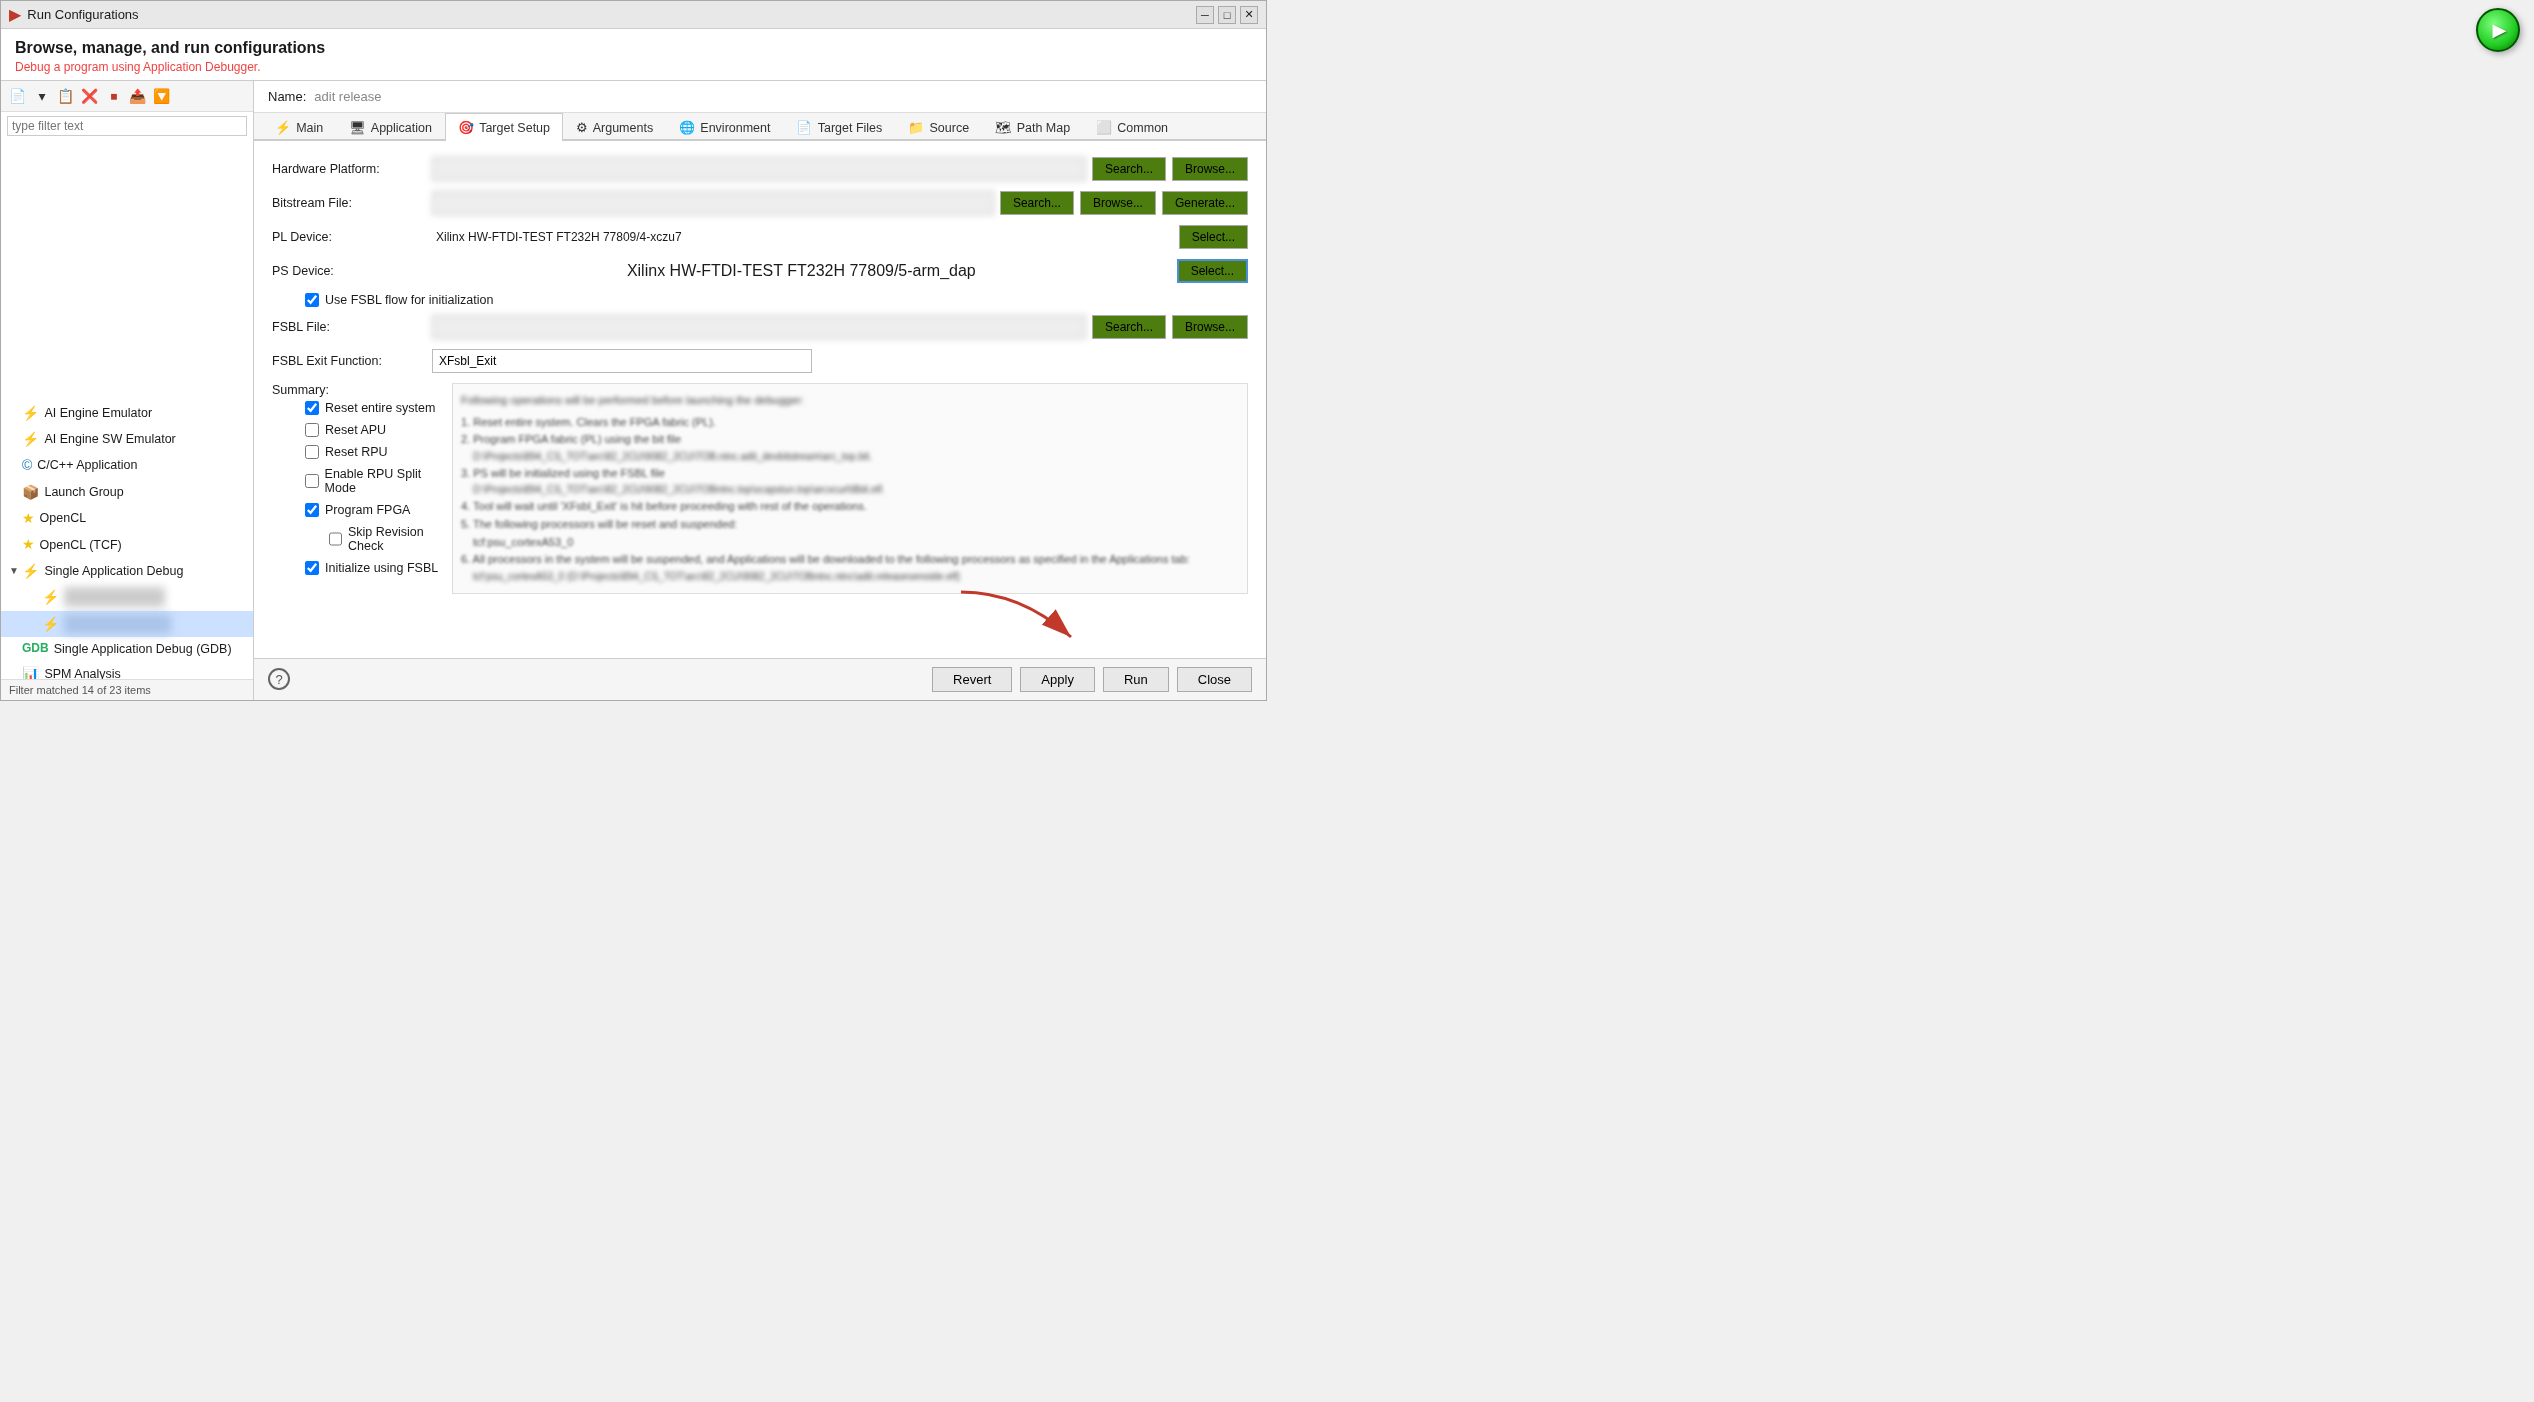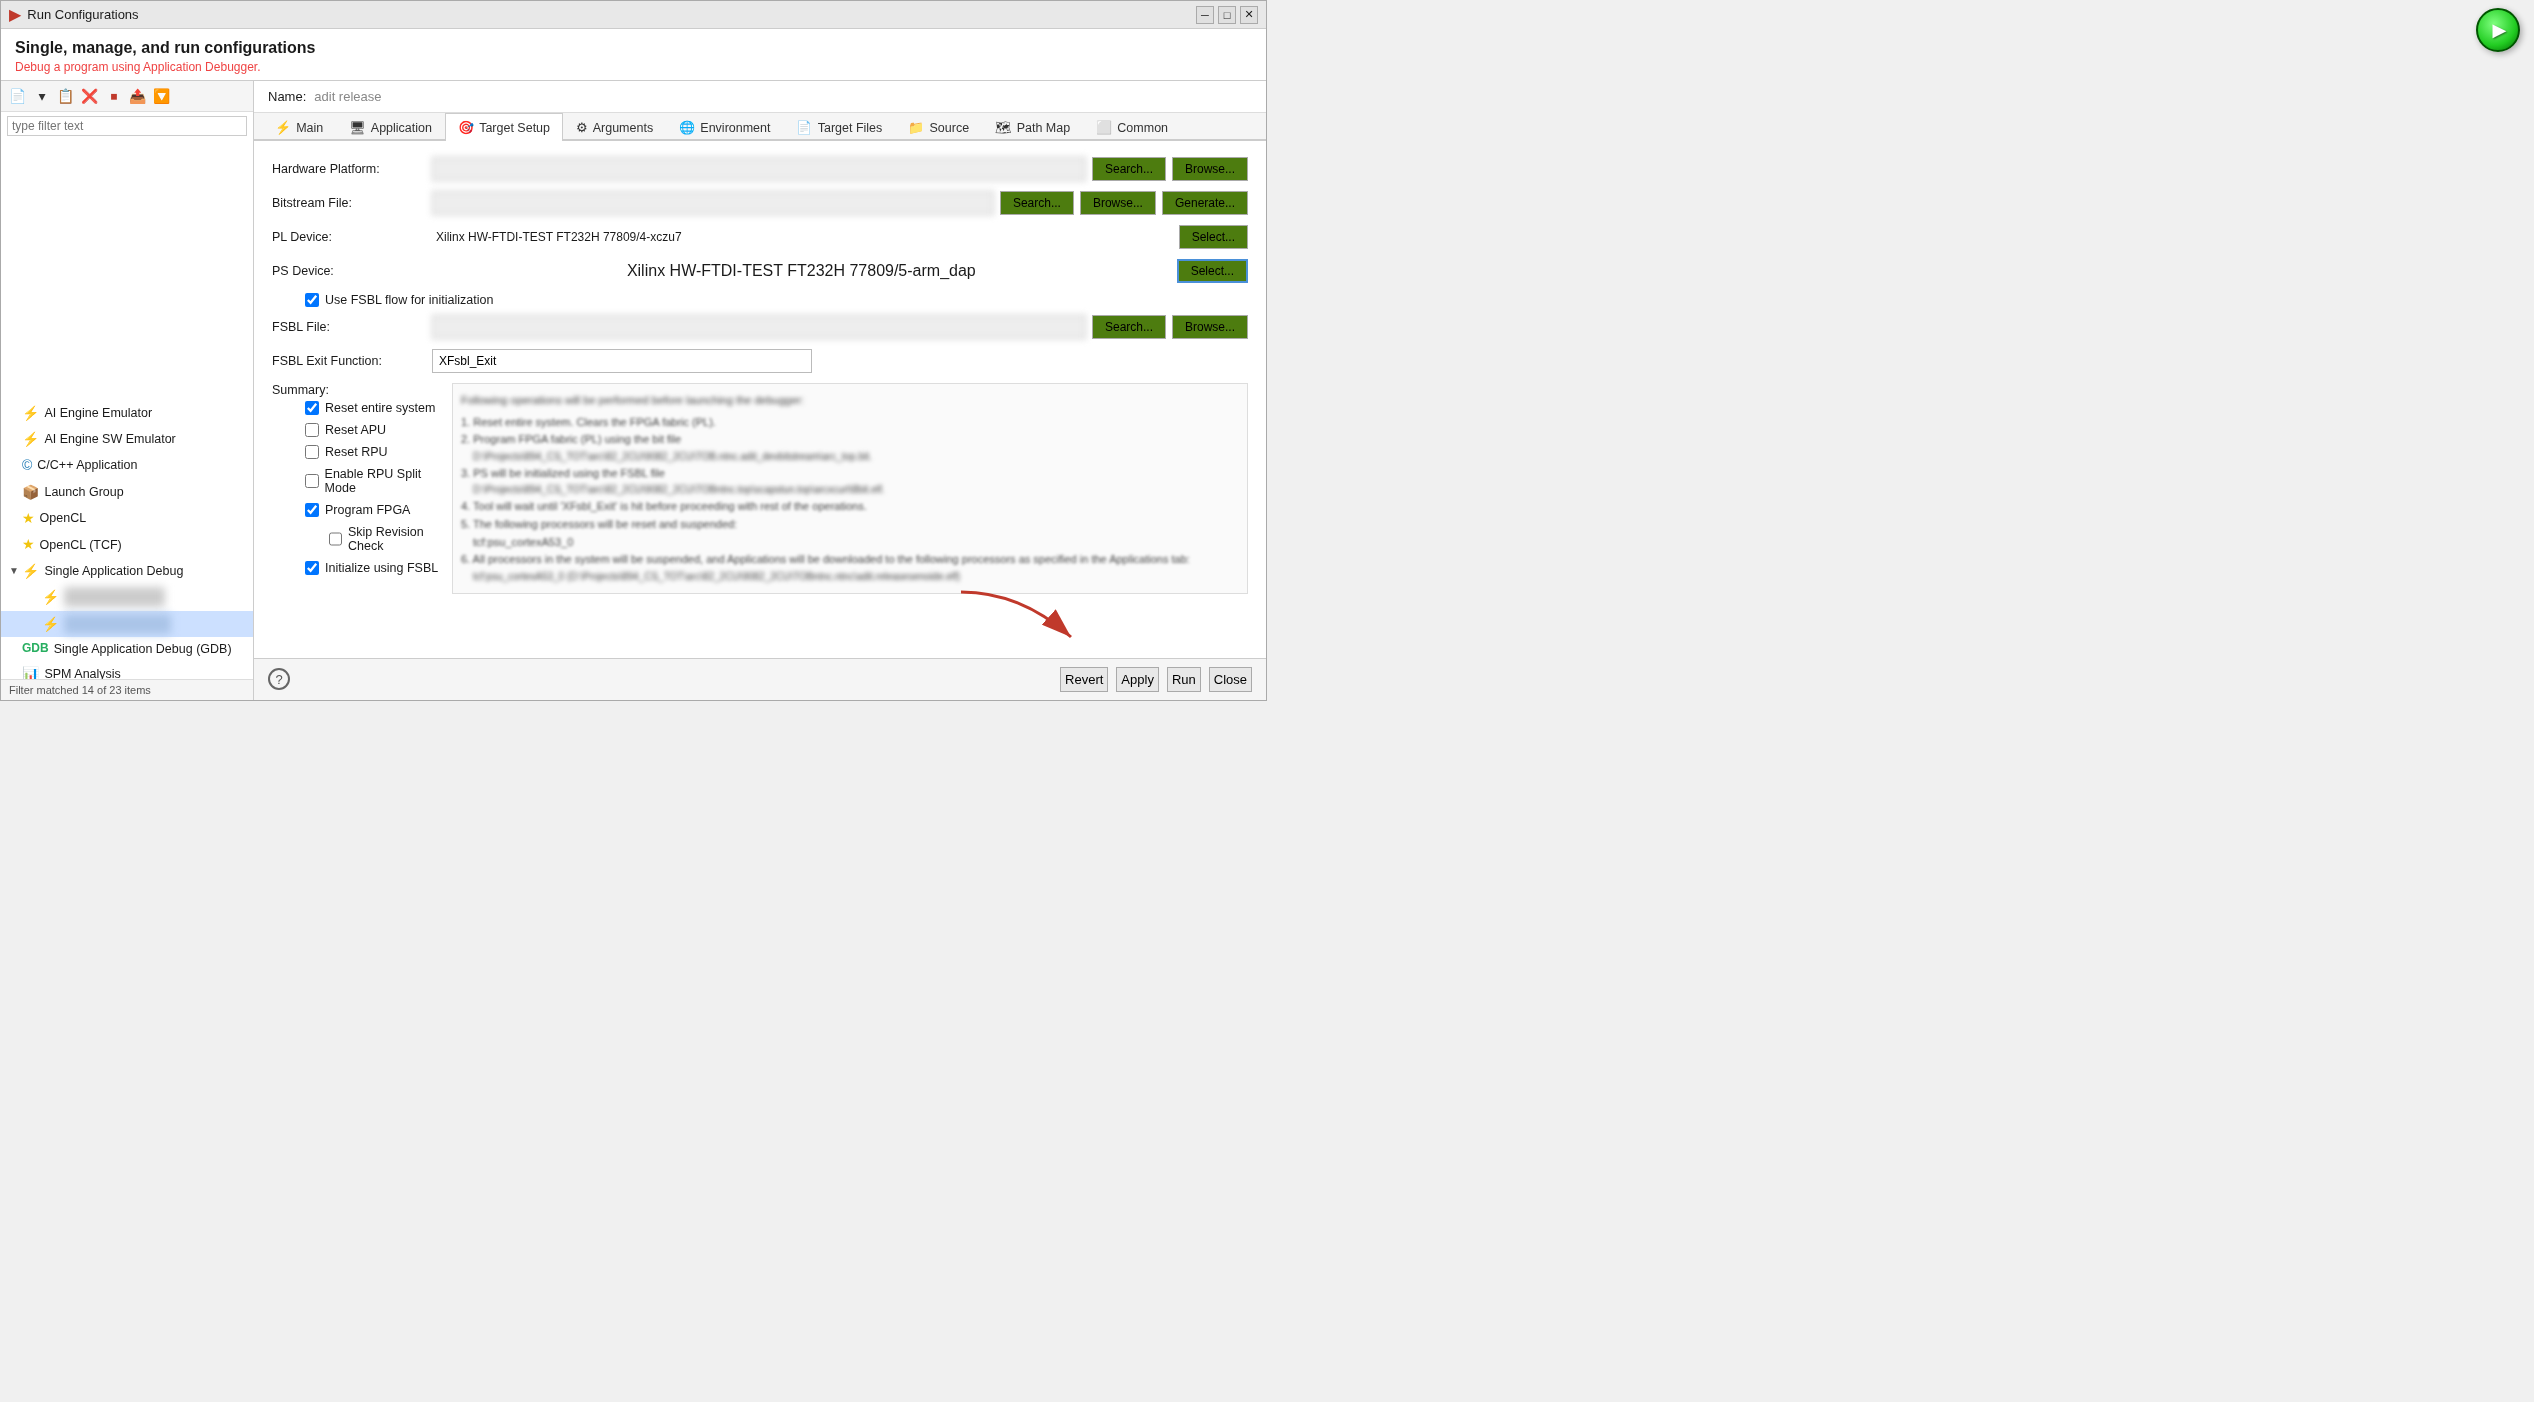--- a/index.html
+++ b/index.html
@@ -56,21 +56,21 @@
     .checkbox-row input[type=checkbox] { width: 14px; height: 14px; cursor: pointer; }
     .checkbox-row.indented { margin-left: 24px; }
 
     .summary-section { display: flex; margin-top: 8px; justify-content: center; }
     .summary-left { width: 180px; flex-shrink: 0; }
     .summary-right { flex: 1; background: #fafafa; border: 1px solid #ddd; padding: 8px; font-size: 11.5px; color: #333; line-height: 1.5; overflow-y: auto; max-height: 220px; }
     .summary-label { font-size: 12.5px; font-weight: 500; margin-bottom: 4px; }
 
     
     .bottom-bar { display: flex; justify-content: flex-end; align-items: center; padding: 8px 14px; border-top: 1px solid #ccc; background: #f5f5f5; gap: 8px; position: relative; }
-    .bottom-btn { padding: 4px 4px; font-size: 13px; border: 1px solid #aaa; background: #e8e8e8; cursor: pointer; }
+    .bottom-btn { padding: 4px 20px; font-size: 13px; border: 1px solid #aaa; background: #e8e8e8; cursor: pointer; }
 
     
     .icon-red { color: #c0392b; }
     .icon-blue { color: #2980b9; }
     .icon-yellow { color: #f1c40f; }
 
     .run-btn-circle {
       width: 44px; height: 44px; border-radius: 50%;
       background: radial-gradient(circle at 40% 35%, #7fff7f, #22cc22 60%, #006600);
       border: 2px solid #005500;
@@ -98,21 +98,21 @@
     </div>
     <div style="position:absolute; right: 14px; top: 8px;" class="run-btn-circle"></div>
     <div class="title-bar-controls">
       <div class="tb-ctrl">─</div>
       <div class="tb-ctrl">□</div>
       <div class="tb-ctrl">✕</div>
     </div>
   </div>
 
   <div class="header-area">
-    <div class="header-title">Single, manage, and run configurations</div>
+    <div class="header-title">Browse, manage, and run configurations</div>
     <div class="header-subtitle">Debug a program using Application Debugger.</div>
   </div>
 
   <div class="main-content">
 
     <div class="sidebar">
       <div class="sidebar-toolbar">
         <button class="sidebar-tb-btn" title="New">📄</button>
         <button class="sidebar-tb-btn" title="New dropdown">▾</button>
         <button class="sidebar-tb-btn" title="Copy">📋</button>

